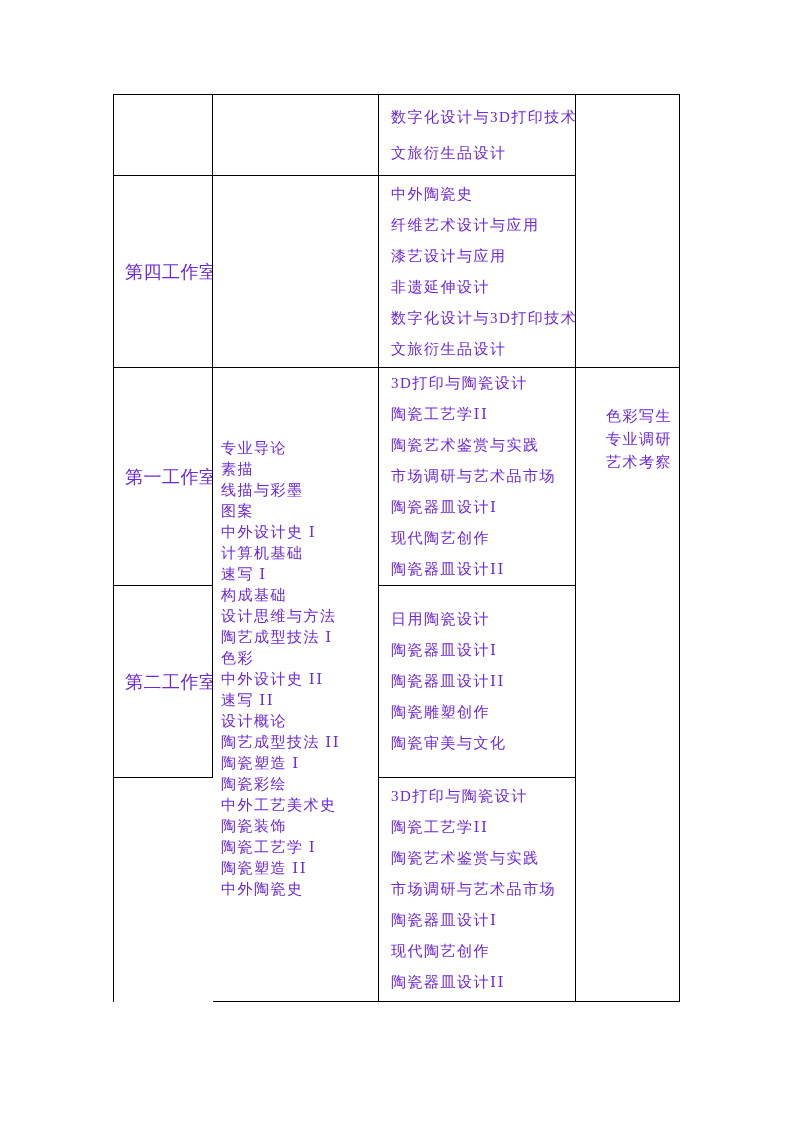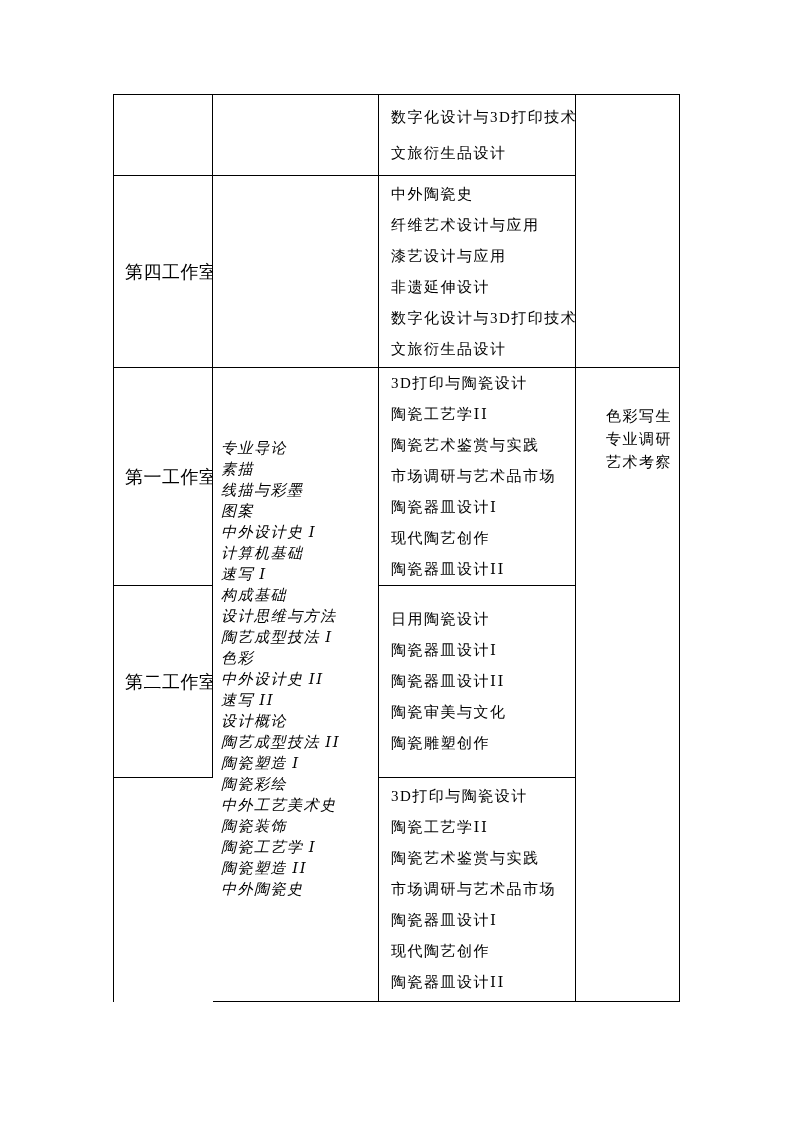--- a/index.html
+++ b/index.html
@@ -5,21 +5,21 @@
   html,body { margin:0; padding:0; }
   body {
     font-family: "Liberation Serif", "DejaVu Serif", serif;
     background:#888;
   }
   .page {
     position:relative;
     width:792px; height:1122px;
     margin:0 auto;
     background:#ffffff;
-    color:#000000;
+    color:#6d28d9;
     overflow:hidden;
   }
   .doc-table {
     position:absolute;
     left:113px; top:94px;
     width:566px; height:907px;
     display:grid;
     grid-template-columns:99px 166px 197px 104px;
     grid-template-rows:81px 192px 218px 192px 224px;
     border-top:1px solid #000;
@@ -49,21 +49,20 @@
     font-size:15px;
     letter-spacing:1.5px;
   }
   .courses .li { line-height:31px; white-space:nowrap; }
   .courses.loose .li { line-height:36px; }
 
   .basic {
     padding-left:8px; padding-top:70px;
     font-size:15px;
     letter-spacing:1.5px;
-    font-style:italic;
   }
   .basic .li { line-height:21px; white-space:nowrap; }
 
   .practice {
     padding-left:30px; padding-top:37px;
     font-size:15px;
     letter-spacing:1.5px;
   }
   .practice .li { line-height:23px; white-space:nowrap; }
 </style>
@@ -138,22 +137,22 @@
         <div class="li">陶瓷器皿设计ⅠⅠ</div>
       </div>
 
     <div class="cell gc1 gr4 studio">
       <span>第二工作室</span>
     </div>
     <div class="cell gc3 gr4 courses">
         <div class="li">日用陶瓷设计</div>
         <div class="li">陶瓷器皿设计Ⅰ</div>
         <div class="li">陶瓷器皿设计ⅠⅠ</div>
+        <div class="li">陶瓷雕塑创作</div>
         <div class="li">陶瓷审美与文化</div>
-        <div class="li">陶瓷雕塑创作</div>
       </div>
 
     <div class="cell gc3 gr5 courses">
         <div class="li">3D打印与陶瓷设计</div>
         <div class="li">陶瓷工艺学ⅠⅠ</div>
         <div class="li">陶瓷艺术鉴赏与实践</div>
         <div class="li">市场调研与艺术品市场</div>
         <div class="li">陶瓷器皿设计Ⅰ</div>
         <div class="li">现代陶艺创作</div>
         <div class="li">陶瓷器皿设计ⅠⅠ</div>

